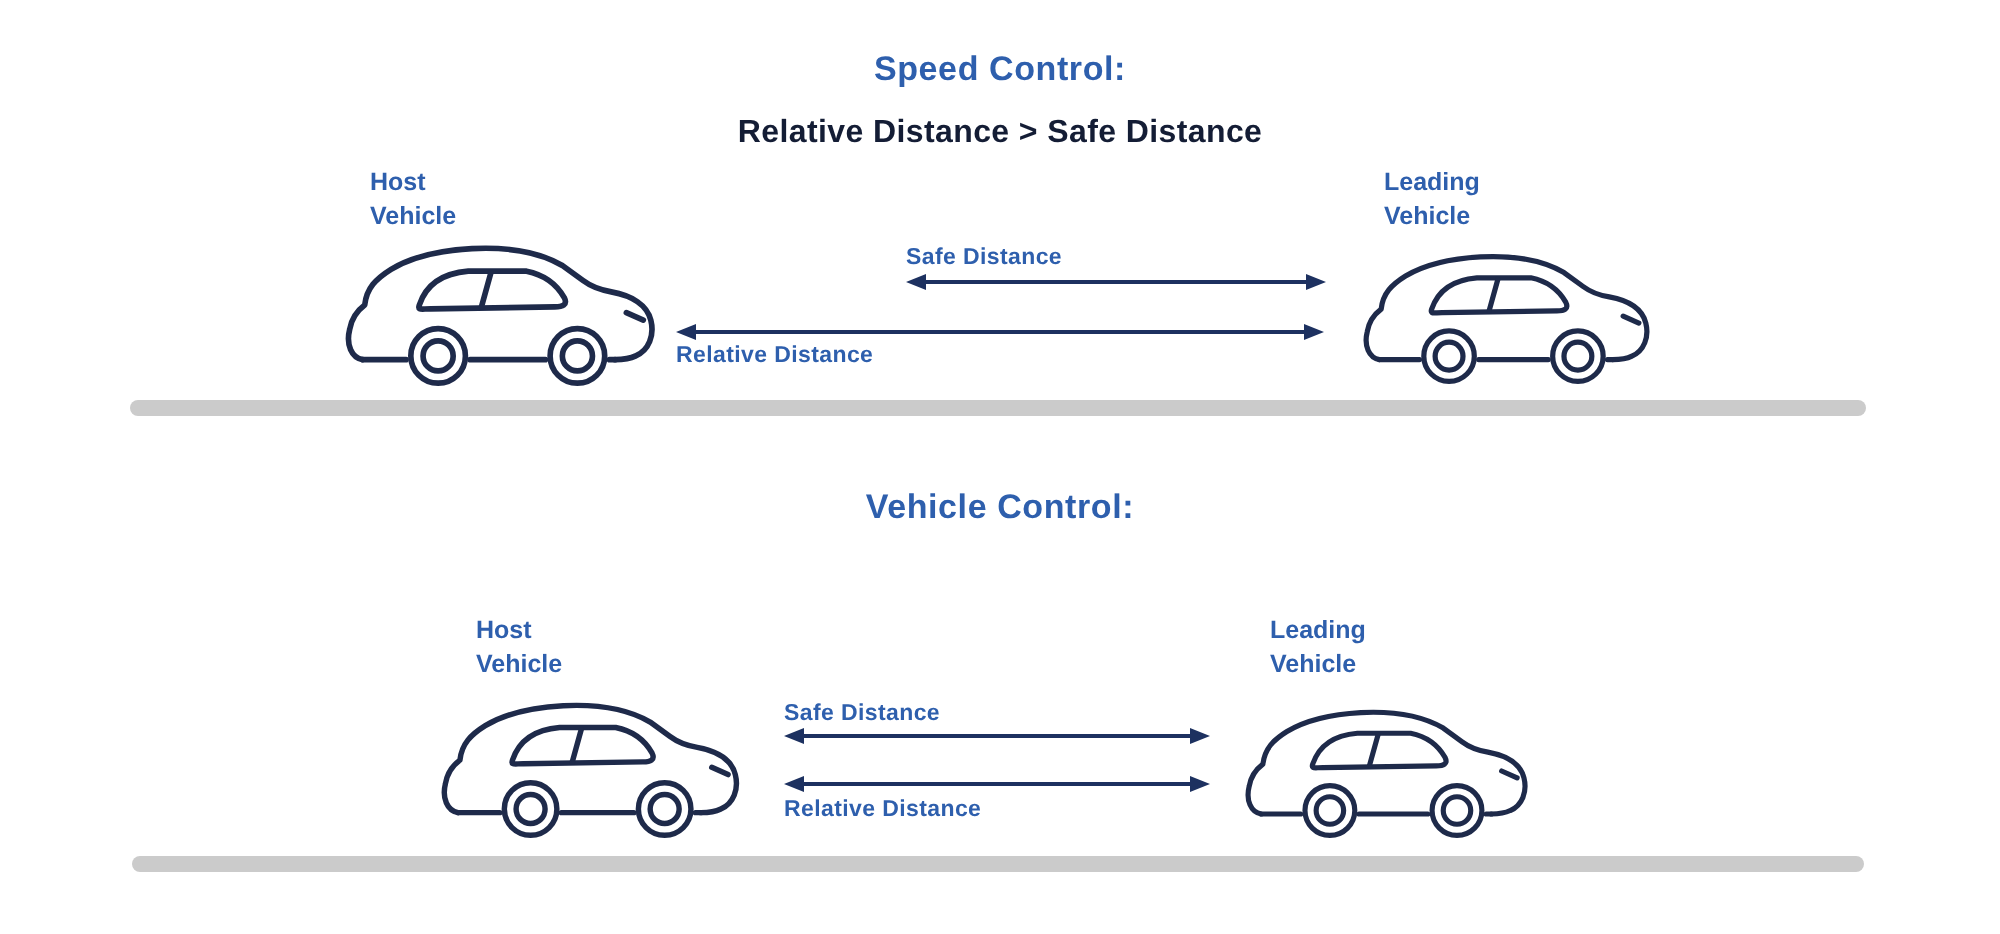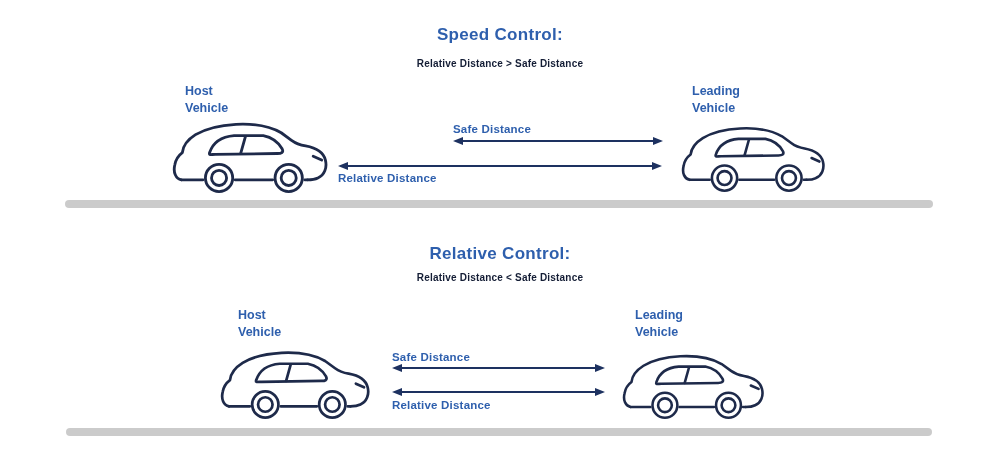--- a/index.html
+++ b/index.html
@@ -7,21 +7,21 @@
     position:relative;width:1000px;height:467px;background:#ffffff;overflow:hidden;
     font-family:"Liberation Sans","DejaVu Sans",sans-serif;
   }
   .abs{position:absolute;}
   .section-title{
     left:0;width:1000px;text-align:center;
     color:#2e5fad;font-size:17px;font-weight:bold;letter-spacing:.3px;
   }
   .section-subtitle{
     left:0;width:1000px;text-align:center;
-    color:#141d35;font-size:10px;font-weight:600;letter-spacing:.2px;
+    color:#141d35;font-size:16px;font-weight:600;letter-spacing:.2px;
   }
   .veh-label{
     width:120px;text-align:left;white-space:pre-line;
     color:#2e5fad;font-size:12.5px;font-weight:bold;line-height:17px;
   }
   .arrow-label{
     color:#2e5fad;font-size:11.5px;font-weight:bold;letter-spacing:.2px;
   }
   .car{color:#1e2a4a;display:block;}
   .arrow{height:10px;display:flex;align-items:center;}
@@ -78,22 +78,21 @@
       <span class="head-l"></span>
         <span class="shaft"></span>
         <span class="head-r"></span>
     </div>
     <div class="abs arrow-label" style="left:338px;top:172px;width:324px;">Relative Distance</div>
 
     <div class="abs road" style="left:65px;top:200px;width:868px;"></div>
   </div>
 
   <div class="abs" style="left:0;top:210px;width:1000px;height:257px;">
-    <div class="abs section-title" style="top:34px;">Relative Control:</div>
-    <div class="abs section-subtitle" style="top:62px;">Relative Distance &lt; Safe Distance</div>
+    <div class="abs section-title" style="top:34px;">Vehicle Control:</div>
 
     <div class="abs veh-label" style="left:238px;top:97px;">Host
 Vehicle</div>
     <svg class="abs car" style="left:220px;top:132px;" width="154" height="77" viewBox="0 0 170 85">
         <use href="#car-suv"></use>
       </svg>
 
     <div class="abs veh-label" style="left:635px;top:97px;">Leading
 Vehicle</div>
     <svg class="abs car" style="left:622px;top:136px;" width="146" height="73" viewBox="0 0 170 85">

